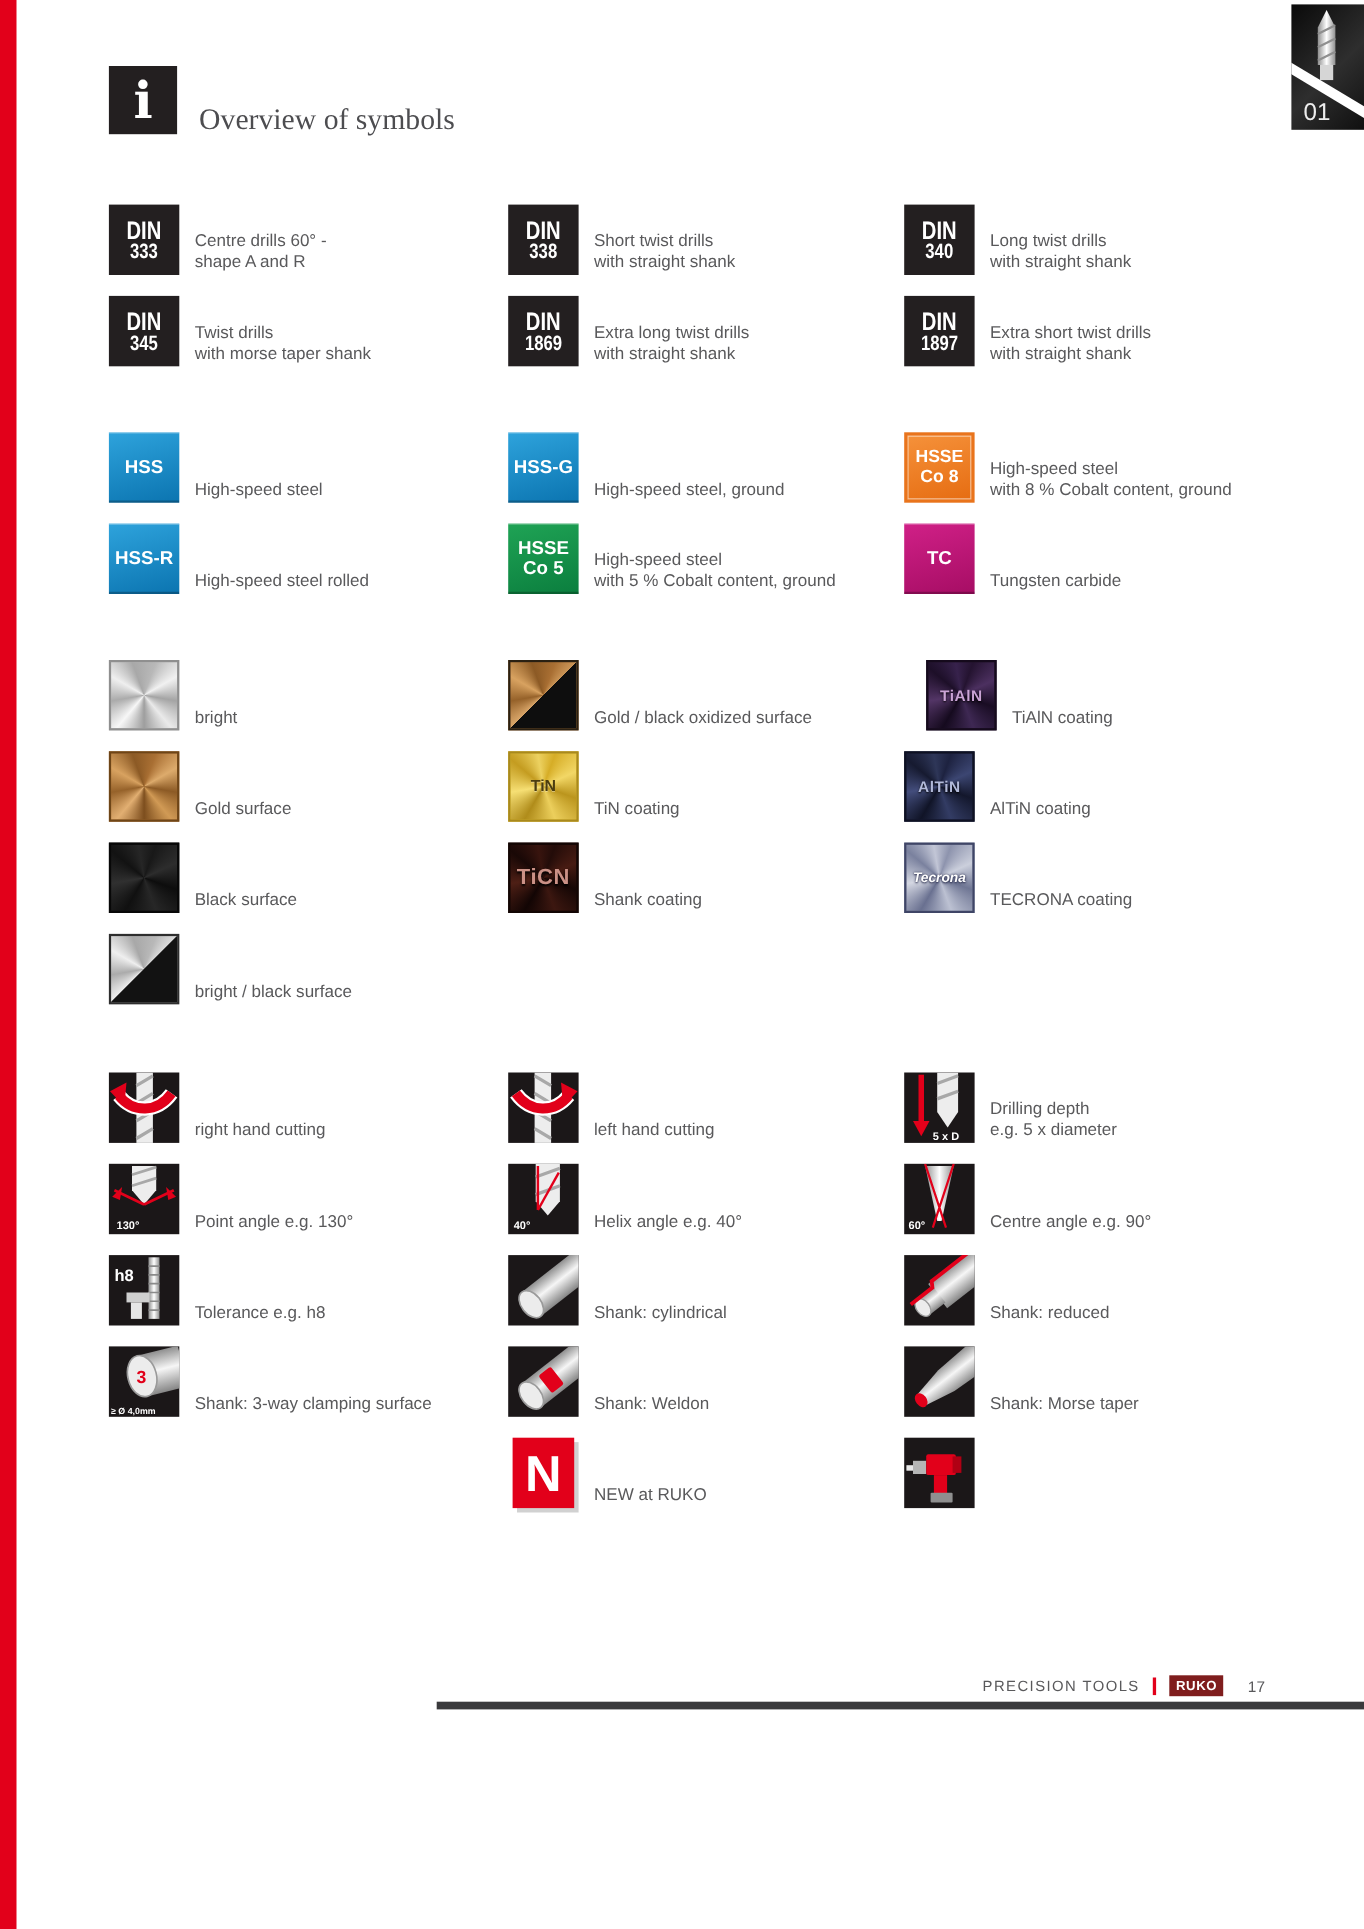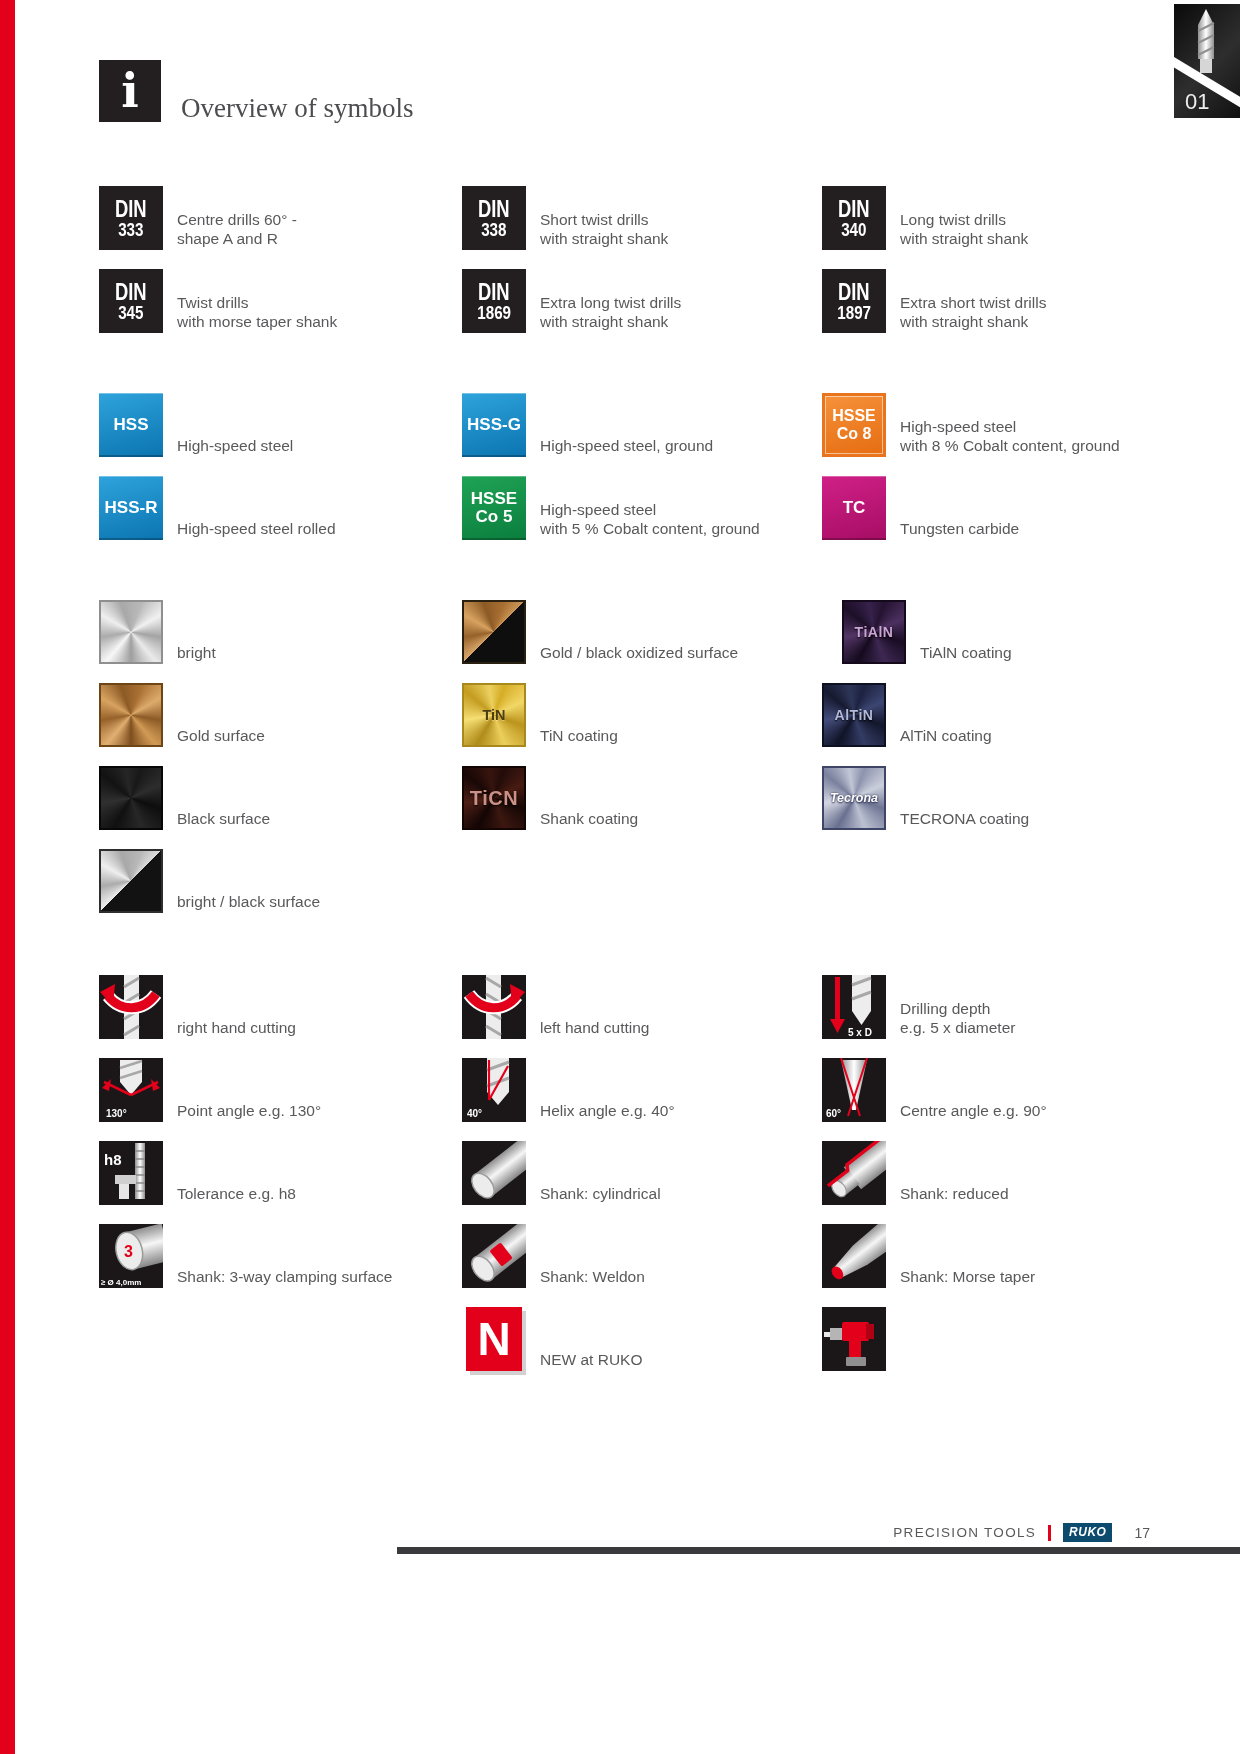--- a/index.html
+++ b/index.html
@@ -71,21 +71,21 @@
   .svgtxt { font-family:"Liberation Sans",sans-serif; font-weight:bold; font-size:10px; fill:#ffffff; }
 
   
   .new-badge { width:56px; height:64px; flex:0 0 56px; background:#e2001a; box-shadow:4px 4px 0 rgba(0,0,0,.18);
                display:flex; align-items:center; justify-content:center; color:#fff; font-weight:bold; font-size:46px; margin-left:4px; margin-right:4px; }
 
   
   .footer { position:absolute; right:90px; top:1523px; display:flex; align-items:center; }
   .footer .brand { font-size:13.5px; letter-spacing:1.3px; color:#59595b; }
   .footer .divider { width:3px; height:16px; background:#e2001a; margin:0 12px; }
-  .footer .logo { background:#0c4a6e; color:#fff; font-weight:bold; font-style:italic; font-size:12px; letter-spacing:.5px; padding:2px 6px 3px; }
+  .footer .logo { background:#7f1d1d; color:#fff; font-weight:bold; font-size:12px; letter-spacing:.5px; padding:2px 6px 3px; }
   .footer .pagenum { font-size:14px; color:#59595b; margin-left:22px; }
 </style>
 </head>
 <body>
 
 <svg width="0" height="0" style="position:absolute" aria-hidden="true">
   <defs>
     <linearGradient id="gradSteel" x1="0" y1="0" x2="0" y2="1">
       <stop offset="0" stop-color="#8f8f8f"></stop>
         <stop offset=".45" stop-color="#f6f6f6"></stop>

